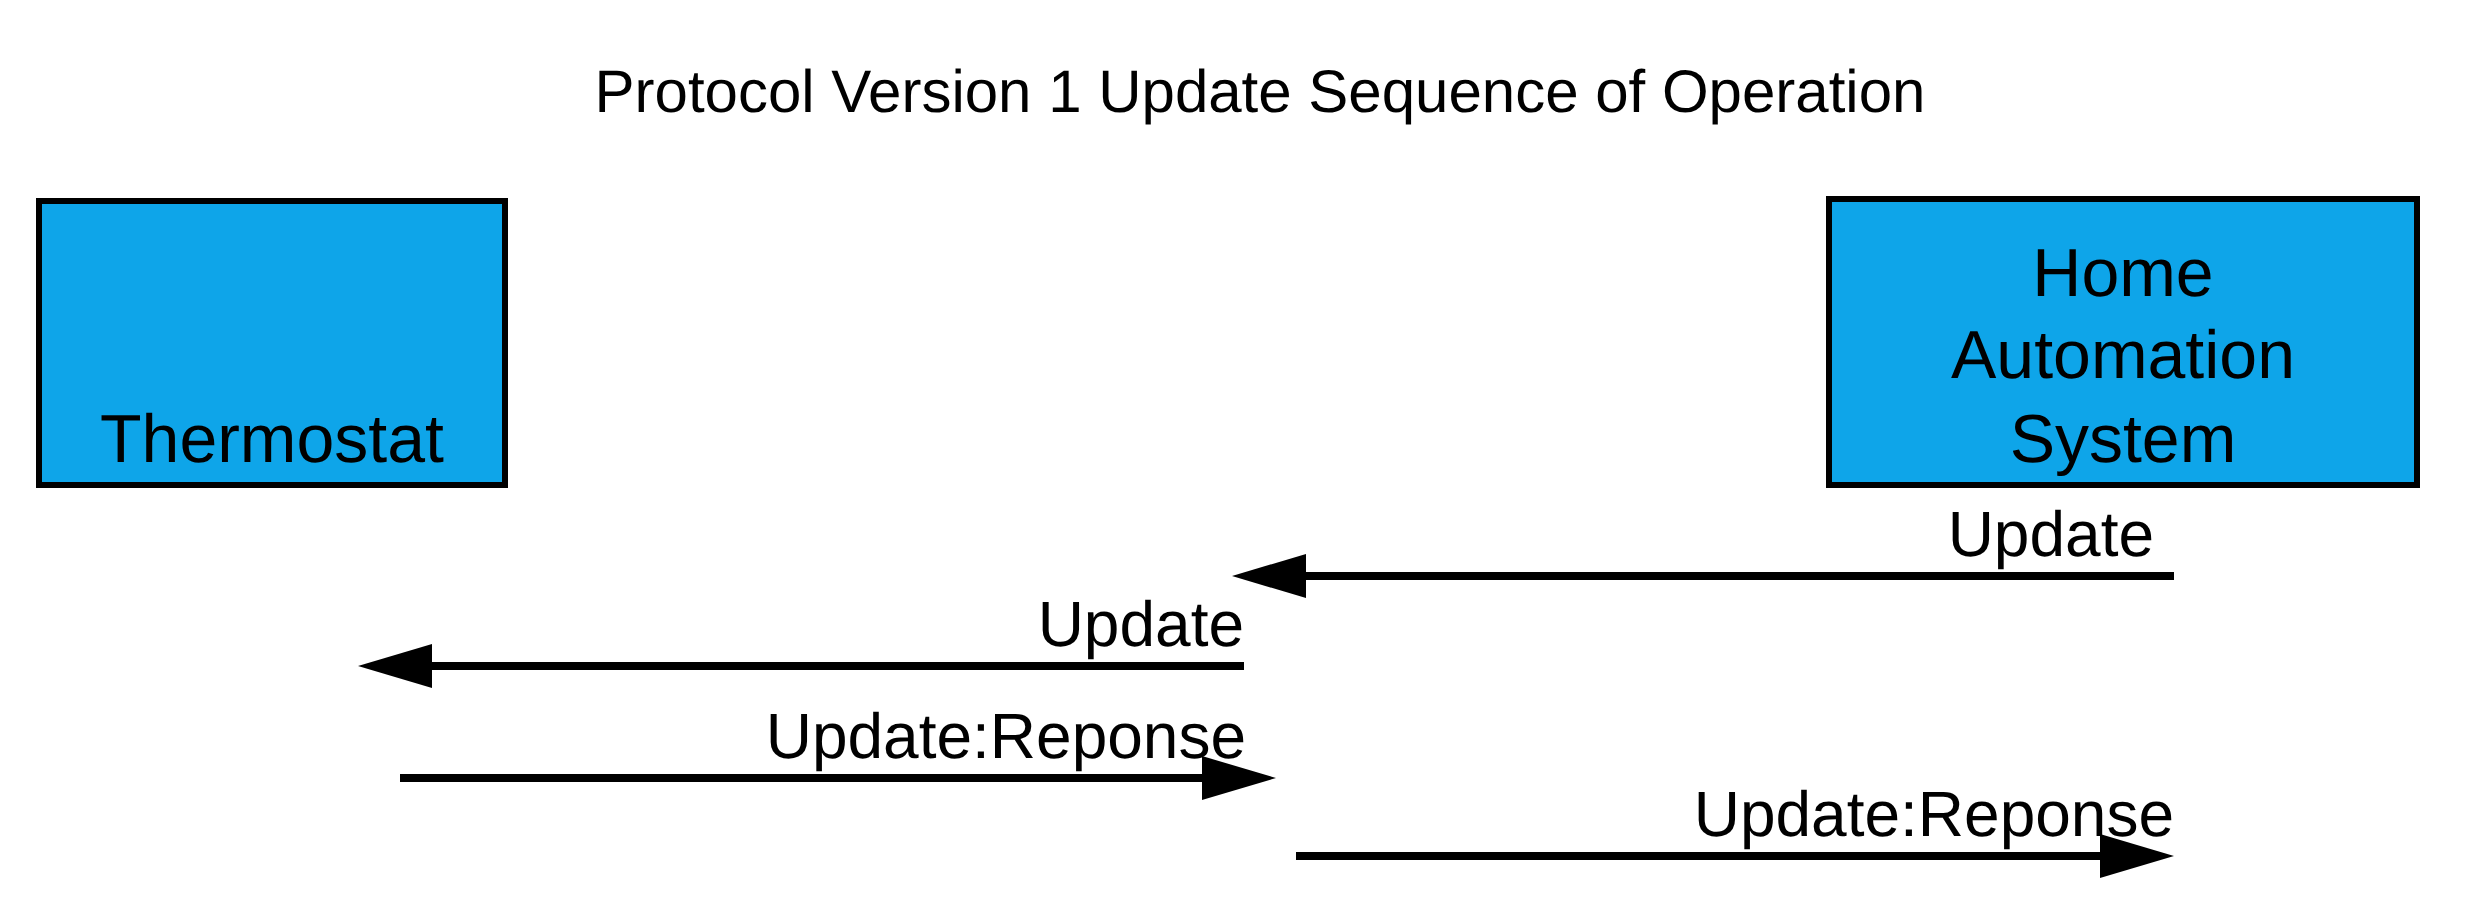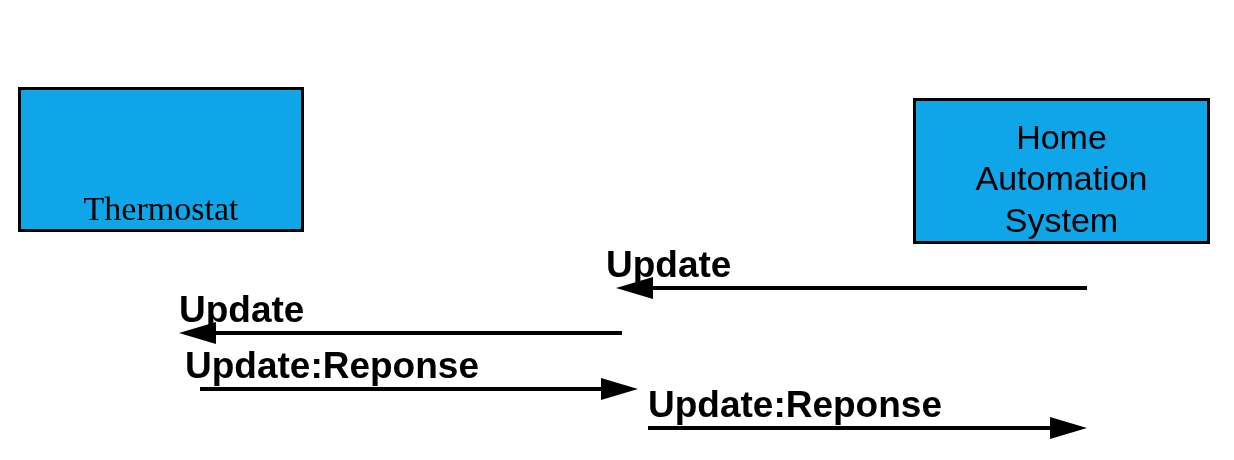--- a/index.html
+++ b/index.html
@@ -46,25 +46,24 @@
   }
   .arrow {
     position: absolute;
     height: 46px;
   }
   .arrow .msg-label {
     position: absolute;
     bottom: 16px;
     left: 0;
     right: 0;
-    text-align: left;
-    font-size: 37px;
+    text-align: right;
+    font-size: 32px;
     line-height: 1;
     color: #000000;
-    font-weight: bold;
   }
   .arrow .line {
     position: absolute;
     bottom: 9px;
     height: 4px;
     background: #000000;
   }
   .arrow.dir-left .line  { left: 8px;  right: 0; }
   .arrow.dir-right .line { left: 0;  right: 8px; }
   .arrow .head {
@@ -76,22 +75,23 @@
     border-bottom: 11px solid transparent;
   }
   .arrow.dir-left .head  { left: 0;  border-right: 37px solid #000000; }
   .arrow.dir-right .head { right: 0; border-left: 37px solid #000000; }
 </style>
 </head>
 <body>
 
 <div class="canvas">
 
+  <div class="title">Protocol Version 1 Update Sequence of Operation</div>
 
-  <div class="box" style="left:18px; top:87px; width:286px; height:145px;font-family:Liberation Serif, serif;">
+  <div class="box" style="left:18px; top:99px; width:236px; height:145px;">
     <div class="box-label">Thermostat</div>
   </div>
 
 
   <div class="box" style="left:913px; top:98px; width:297px; height:146px;">
     <div class="box-label">Home
 Automation
 System</div>
   </div>
 

